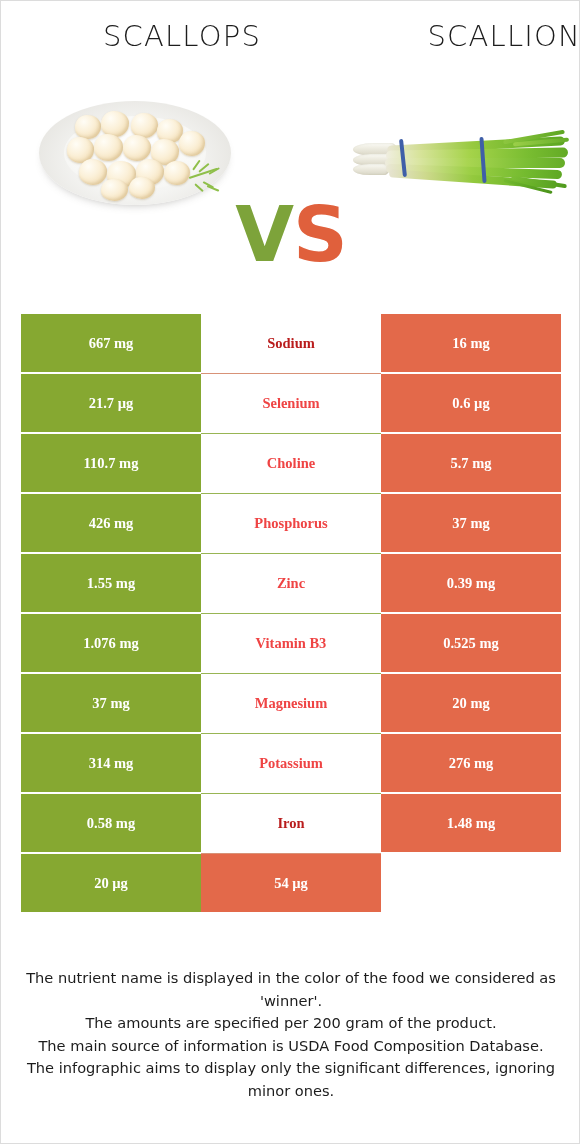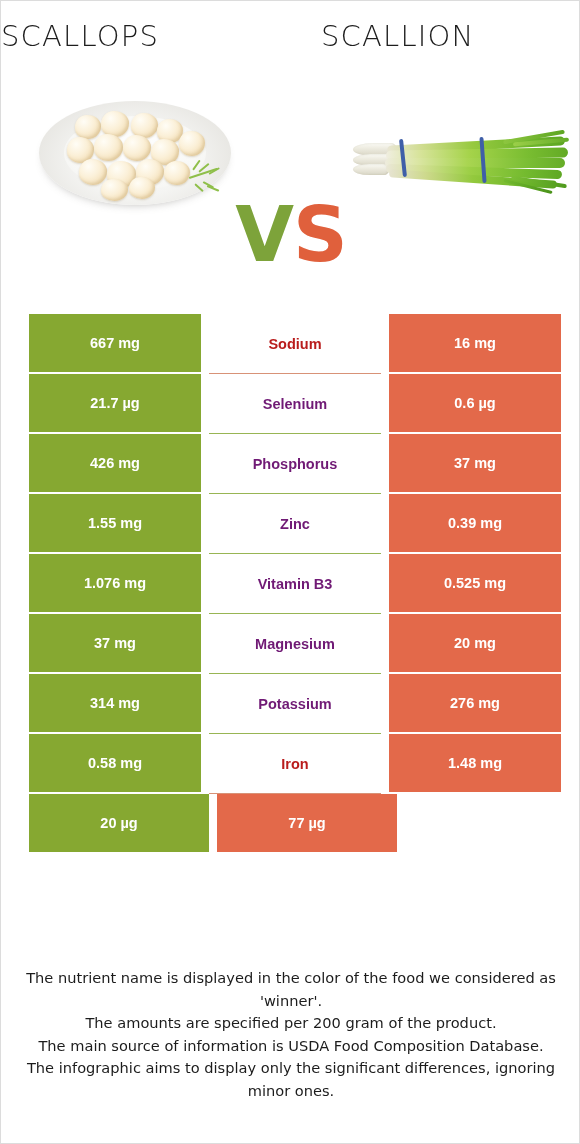--- a/index.html
+++ b/index.html
@@ -28,21 +28,21 @@
     width: 580px;
     height: 48px;
   }
   .title {
     position: absolute;
     top: 0;
     font-size: 29px;
     font-weight: 300;
     letter-spacing: 1.2px;
     color: #1d1d1d;
-    text-align: left;
+    text-align: right;
     white-space: nowrap;
     font-family: "DejaVu Sans", sans-serif;
   }
   .title-left  { left: 0;   width: 260px; }
   .title-right { left: 320px; width: 260px; }
 
   
   .hero {
     position: absolute;
     top: 82px;
@@ -163,42 +163,41 @@
     display: flex;
     align-items: stretch;
     margin-bottom: 0;
   }
   .cell {
     display: flex;
     align-items: center;
     justify-content: center;
     font-size: 14.5px;
     font-weight: 600;
-    font-family: Liberation Sans, sans-serif;
-    margin-left: 8px;
+    font-family: Liberation Serif, serif;
   }
   .cell-left {
     width: 180px;
     color: #ffffff;
     background: #86A831;
     border-bottom: 2px solid #ffffff;
   }
   .cell-right {
     width: 180px;
     color: #ffffff;
     background: #E3694A;
     border-bottom: 2px solid #ffffff;
   }
   .cell-mid {
     width: 180px;
     background: #ffffff;
     font-weight: 700;
     font-size: 14.5px;
   }
-  .cell-mid.win-green { color: #701a75; border-bottom: 1px solid #98b553; }
+  .cell-mid.win-green { color: #ef4444; border-bottom: 1px solid #98b553; }
   .cell-mid.win-orange { color: #b91c1c; border-bottom: 1px solid #d89277; }
 
   
   .footer {
     position: absolute;
     left: 24px;
     top: 966px;
     width: 532px;
     text-align: center;
     font-family: "DejaVu Sans", sans-serif;
@@ -284,20 +283,25 @@
       <div class="cell cell-mid win-orange">Sodium</div>
       <div class="cell cell-right">16 mg</div>
     </div>
 
     <div class="row">
       <div class="cell cell-left">21.7 µg</div>
       <div class="cell cell-mid win-green">Selenium</div>
       <div class="cell cell-right">0.6 µg</div>
     </div>
 
+    <div class="row">
+      <div class="cell cell-left">110.7 mg</div>
+      <div class="cell cell-mid win-green">Choline</div>
+      <div class="cell cell-right">5.7 mg</div>
+    </div>
 
     <div class="row">
       <div class="cell cell-left">426 mg</div>
       <div class="cell cell-mid win-green">Phosphorus</div>
       <div class="cell cell-right">37 mg</div>
     </div>
 
     <div class="row">
       <div class="cell cell-left">1.55 mg</div>
       <div class="cell cell-mid win-green">Zinc</div>
@@ -323,21 +327,21 @@
     </div>
 
     <div class="row">
       <div class="cell cell-left">0.58 mg</div>
       <div class="cell cell-mid win-orange">Iron</div>
       <div class="cell cell-right">1.48 mg</div>
     </div>
 
     <div class="row">
       <div class="cell cell-left">20 µg</div>
-      <div class="cell cell-right">77 µg</div>
+      <div class="cell cell-right">54 µg</div>
     </div>
 
   </div>
 
   <div class="footer">
     <p>The nutrient name is displayed in the color of the food we considered as 'winner'.</p>
     <p>The amounts are specified per 200 gram of the product.</p>
     <p>The main source of information is USDA Food Composition Database.</p>
     <p>The infographic aims to display only the significant differences, ignoring minor ones.</p>
   </div>

